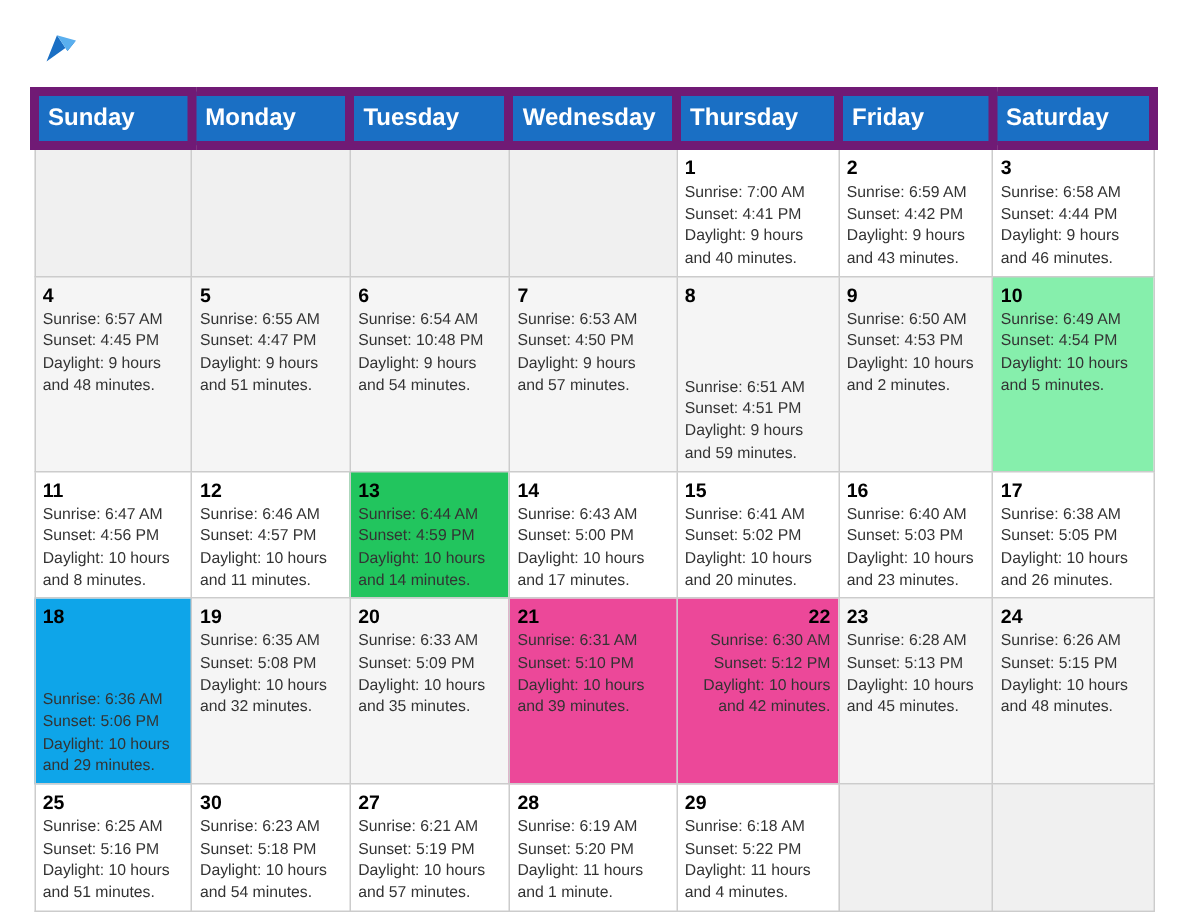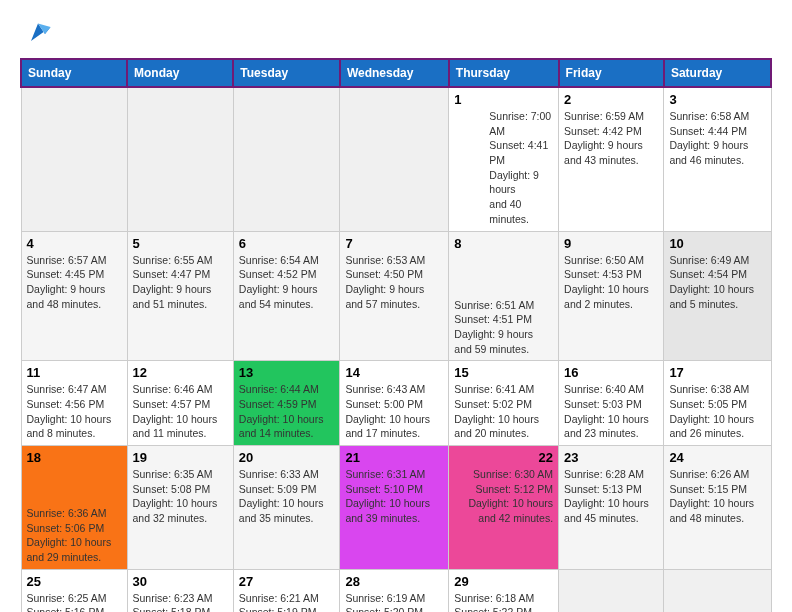--- a/index.html
+++ b/index.html
@@ -49,23 +49,23 @@
     table {
       width: 100%;
       border-collapse: collapse;
       font-size: 10.5px;
     }
     .day-header {
       background-color: #1a6fc4;
       color: #fff;
       text-align: left;
       padding: 6px 6px;
-      font-size: 12px;
+      font-size: 16px;
       font-weight: bold;
-      border: 2px solid #701a75;
+      border: 6px solid #701a75;
     }
     td {
       border: 1px solid #ccc;
       vertical-align: top;
       padding: 4px 5px;
       min-height: 80px;
       width: 113px;
     }
     .day-num {
       font-weight: bold;
@@ -126,21 +126,21 @@
       </tr>
   </thead>
   <tbody id="calendar-body">
   <tr>
         <td class="empty-cell"></td>
         <td class="empty-cell"></td>
         <td class="empty-cell"></td>
         <td class="empty-cell"></td>
         <td style="background-color: rgb(255, 255, 255);">
           <div class="day-num">1</div>
-          <div class="day-info" style="white-space: pre-line; margin-left: 35px;">Sunrise: 7:00 AM
+          <div class="day-info" style="white-space: pre-line;">Sunrise: 7:00 AM
 Sunset: 4:41 PM
 Daylight: 9 hours
 and 40 minutes.</div>
         </td>
         <td style="background-color: rgb(255, 255, 255);">
           <div class="day-num">2</div>
           <div class="day-info" style="white-space: pre-line;">Sunrise: 6:59 AM
 Sunset: 4:42 PM
 Daylight: 9 hours
 and 43 minutes.</div>
@@ -164,21 +164,21 @@
         <td style="background-color: rgb(245, 245, 245);">
           <div class="day-num">5</div>
           <div class="day-info" style="white-space: pre-line;">Sunrise: 6:55 AM
 Sunset: 4:47 PM
 Daylight: 9 hours
 and 51 minutes.</div>
         </td>
         <td style="background-color: rgb(245, 245, 245);">
           <div class="day-num">6</div>
           <div class="day-info" style="white-space: pre-line;">Sunrise: 6:54 AM
-Sunset: 4:52 PM
+Sunset: 10:48 PM
 Daylight: 9 hours
 and 54 minutes.</div>
         </td>
         <td style="background-color: rgb(245, 245, 245);">
           <div class="day-num">7</div>
           <div class="day-info" style="white-space: pre-line;">Sunrise: 6:53 AM
 Sunset: 4:50 PM
 Daylight: 9 hours
 and 57 minutes.</div>
         </td>
@@ -189,21 +189,21 @@
 Daylight: 9 hours
 and 59 minutes.</div>
         </td>
         <td style="background-color: rgb(245, 245, 245);">
           <div class="day-num">9</div>
           <div class="day-info" style="white-space: pre-line;">Sunrise: 6:50 AM
 Sunset: 4:53 PM
 Daylight: 10 hours
 and 2 minutes.</div>
         </td>
-        <td style="background-color: #e5e5e5;">
+        <td style="background-color: #86efac;">
           <div class="day-num">10</div>
           <div class="day-info" style="white-space: pre-line;">Sunrise: 6:49 AM
 Sunset: 4:54 PM
 Daylight: 10 hours
 and 5 minutes.</div>
         </td>
       </tr>
       <tr>
         <td style="background-color: rgb(255, 255, 255);">
           <div class="day-num">11</div>
@@ -249,42 +249,42 @@
         </td>
         <td style="background-color: rgb(255, 255, 255);">
           <div class="day-num">17</div>
           <div class="day-info" style="white-space: pre-line;">Sunrise: 6:38 AM
 Sunset: 5:05 PM
 Daylight: 10 hours
 and 26 minutes.</div>
         </td>
       </tr>
       <tr>
-        <td style="background-color: #f97316;">
+        <td style="background-color: #0ea5e9;">
           <div class="day-num">18</div>
           <div class="day-info" style="white-space: pre-line; margin-top: 41px;">Sunrise: 6:36 AM
 Sunset: 5:06 PM
 Daylight: 10 hours
 and 29 minutes.</div>
         </td>
         <td style="background-color: rgb(245, 245, 245);">
           <div class="day-num">19</div>
           <div class="day-info" style="white-space: pre-line;">Sunrise: 6:35 AM
 Sunset: 5:08 PM
 Daylight: 10 hours
 and 32 minutes.</div>
         </td>
         <td style="background-color: rgb(245, 245, 245);">
           <div class="day-num">20</div>
           <div class="day-info" style="white-space: pre-line;">Sunrise: 6:33 AM
 Sunset: 5:09 PM
 Daylight: 10 hours
 and 35 minutes.</div>
         </td>
-        <td style="background-color: #d946ef;">
+        <td style="background-color: #ec4899;">
           <div class="day-num">21</div>
           <div class="day-info" style="white-space: pre-line;">Sunrise: 6:31 AM
 Sunset: 5:10 PM
 Daylight: 10 hours
 and 39 minutes.</div>
         </td>
         <td style="background-color: #ec4899; text-align: right;">
           <div class="day-num">22</div>
           <div class="day-info" style="white-space: pre-line;">Sunrise: 6:30 AM
 Sunset: 5:12 PM

